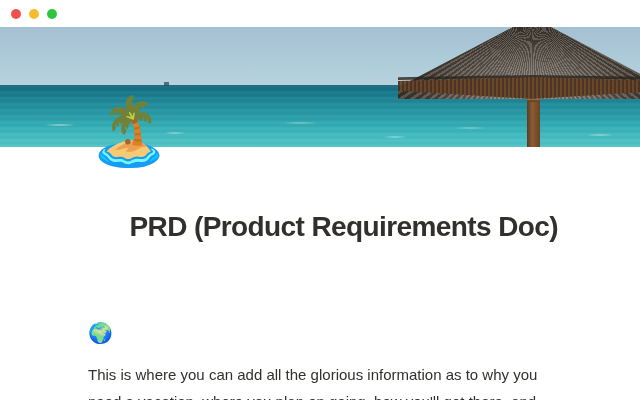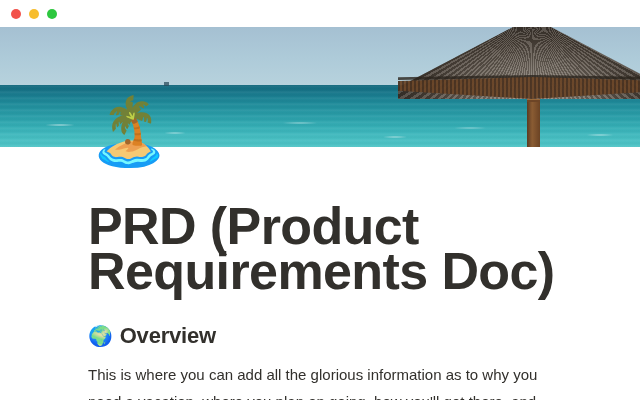--- a/index.html
+++ b/index.html
@@ -211,25 +211,26 @@
     line-height: 1;
     user-select: none;
   }
 
   .page-title {
     position: absolute;
     top: 57px;
     left: 88px;
     width: 470px;
     margin: 0;
-    font-size: 52px;
+    font-size: 28px;
     line-height: 45px;
     font-weight: 700;
     letter-spacing: -0.6px;
     color: #32302c;
+    text-align: right;
   }
 
   .section-heading {
     position: absolute;
     top: 176px;
     left: 88px;
     width: 480px;
     margin: 0;
     font-size: 22px;
     line-height: 26px;
@@ -289,19 +290,18 @@
   </div>
 
   <div class="page">
 
     <div class="page-emoji">🏝️</div>
 
     <h1 class="page-title">PRD (Product Requirements Doc)</h1>
 
     <h2 class="section-heading">
       <span class="emoji">🌍</span>
-      <span>Overview</span>
     </h2>
 
     <p class="body-text">This is where you can add all the glorious information as to why you need a vacation, where you plan on going, how you'll get there, and the benefit of</p>
 
   </div>
 </div>
 
 </body></html>

